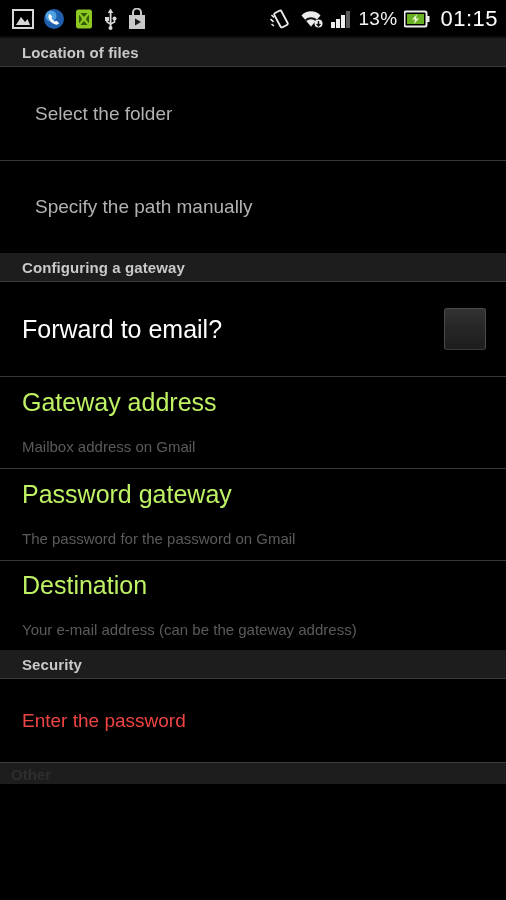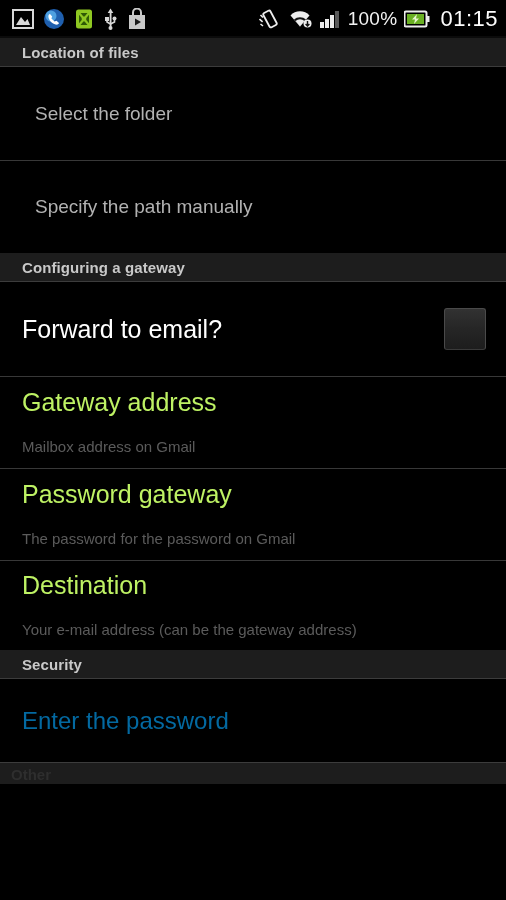--- a/index.html
+++ b/index.html
@@ -101,21 +101,21 @@
   }
   .summary {
     line-height: 1.2;
     margin-top: 21px;
   }
 
   
   .t-large-on   { font-size: 25px; color: #ffffff; }
   .t-large-off  { font-size: 25px; color: #bef264; }
   .t-med-on     { font-size: 19px; color: #b2b2b2; }
-  .t-med-off    { font-size: 24px; color: #0369a1; }
+  .t-med-off    { font-size: 19px; color: #ef4444; }
   .s-off        { font-size: 15px; color: #5b5b5b; }
 
   
   .h-93  { height: 93px; padding-left: 35px; }
   .h-92  { height: 92px; }
   .h-94  { height: 94px; }
   .h-90  { height: 90px; }
   .h-83  { height: 83px; }
 
   
@@ -221,21 +221,21 @@
 
     <span class="sb-icon">
       <svg width="22" height="20" viewBox="0 0 22 20">
         <rect x="1" y="13" width="4" height="6" fill="#ededed"></rect>
         <rect x="6" y="10" width="4" height="9" fill="#ededed"></rect>
         <rect x="11" y="6" width="4" height="13" fill="#ededed"></rect>
         <rect x="16" y="2" width="4" height="17" fill="#5a5a5a"></rect>
       </svg>
     </span>
 
-    <span class="sb-text">100%</span>
+    <span class="sb-text">13%</span>
 
     <span class="sb-icon">
       <svg width="26" height="18" viewBox="0 0 26 18">
         <rect x="0.5" y="1.5" width="22" height="15" rx="1.5" fill="none" stroke="#ededed" stroke-width="2"></rect>
         <rect x="23" y="6" width="2.5" height="6" fill="#ededed"></rect>
         <rect x="3" y="4" width="17" height="10" fill="#6ab023"></rect>
         <path d="M13 4 L8 9.5 L11 9.5 L10 14 L15 8.5 L12 8.5 Z" fill="#e8f5d0"></path>
       </svg>
     </span>
 

